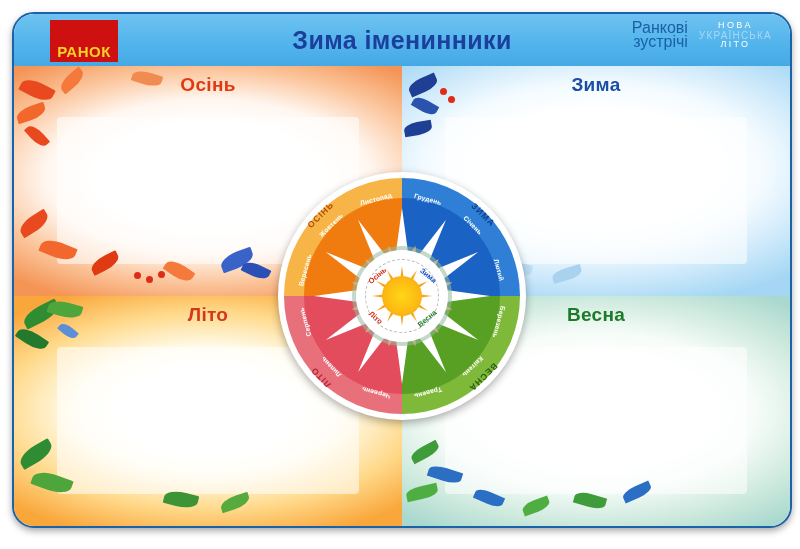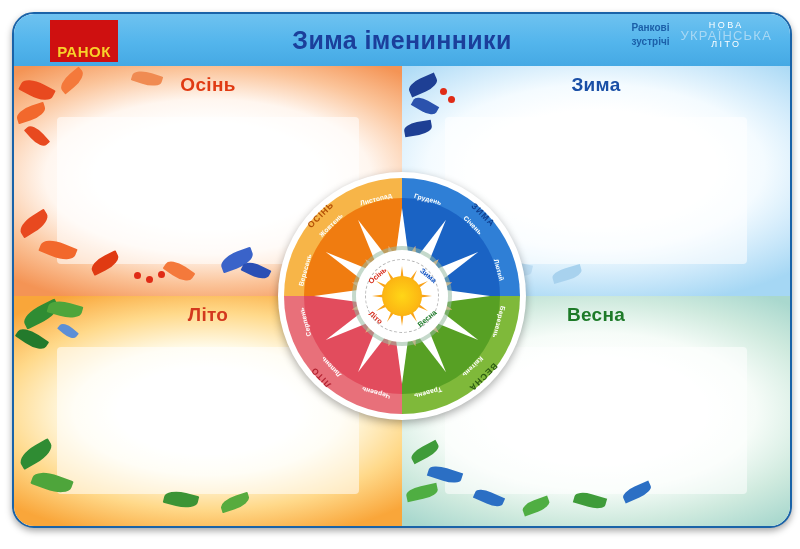--- a/index.html
+++ b/index.html
@@ -24,25 +24,25 @@
         box-sizing:border-box;}
   .logo-sub{font-size:4.6px;letter-spacing:.3px;color:#f5c518;
             font-weight:bold;line-height:6px;white-space:nowrap;}
   .logo-main{font-size:15px;font-weight:bold;color:#f8d12a;letter-spacing:.5px;
              line-height:16px;margin-top:30px;}
   .page-title{position:absolute;left:0;top:0;width:100%;height:52px;
               display:flex;align-items:center;justify-content:center;
               font-size:25px;font-weight:bold;color:#1b3f9b;letter-spacing:.4px;}
   .hdr-right{position:absolute;right:18px;top:7px;display:flex;
              align-items:flex-start;gap:11px;}
-  .rankovi{font-size:10px;font-weight:bold;color:#1b5fa8;line-height:14px;
+  .rankovi{font-size:16px;font-weight:normal;color:#1b5fa8;line-height:14px;
            text-align:right;}
   .nush{text-align:center;line-height:9.5px;}
   .nush div{font-size:9px;font-weight:normal;color:#ffffff;letter-spacing:2.4px;}
-  .nush .mid{font-size:13px;letter-spacing:1.2px;color:#a8d8f4;}
+  .nush .mid{font-size:10px;letter-spacing:1.2px;color:#a8d8f4;}
 
   
   .grid{position:absolute;left:0;top:52px;width:100%;height:460px;}
   .quad{position:absolute;width:50%;height:50%;overflow:hidden;}
   .q-autumn{left:0;top:0;background:
       radial-gradient(ellipse 75% 60% at 50% 48%,#ffffff 38%,#fff6ef 56%,#fbc49a 78%,#f49455 100%);}
   .q-winter{left:50%;top:0;background:
       radial-gradient(ellipse 75% 62% at 50% 44%,#ffffff 40%,#f4fbff 58%,#cbe8fa 80%,#a5d7f4 100%);}
   .q-summer{left:0;top:50%;background:
       radial-gradient(ellipse 72% 58% at 50% 50%,#ffffff 32%,#fffbea 48%,#ffd98a 74%,#f9a63a 100%);}

